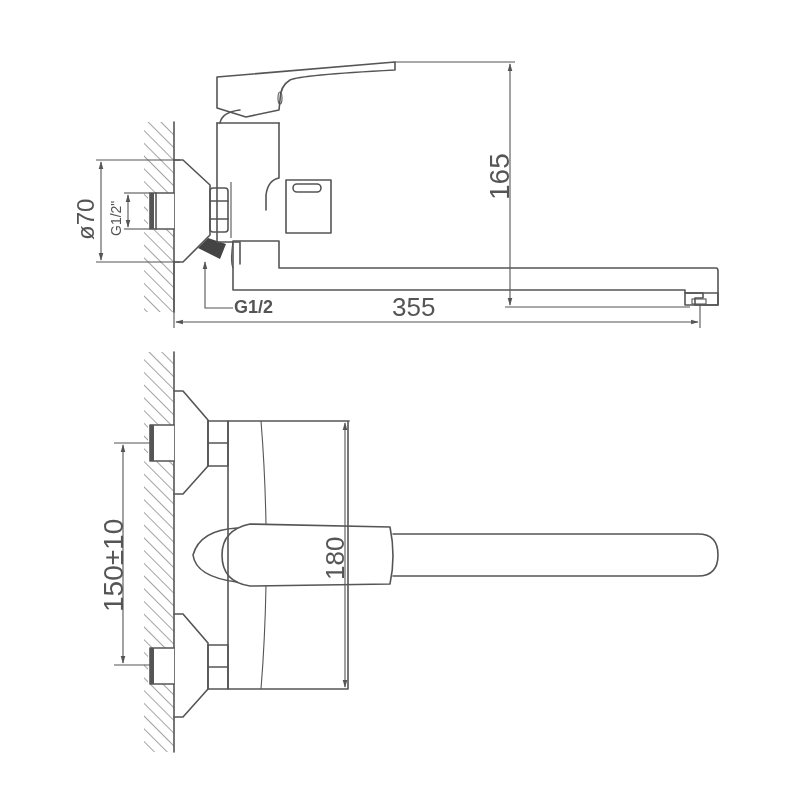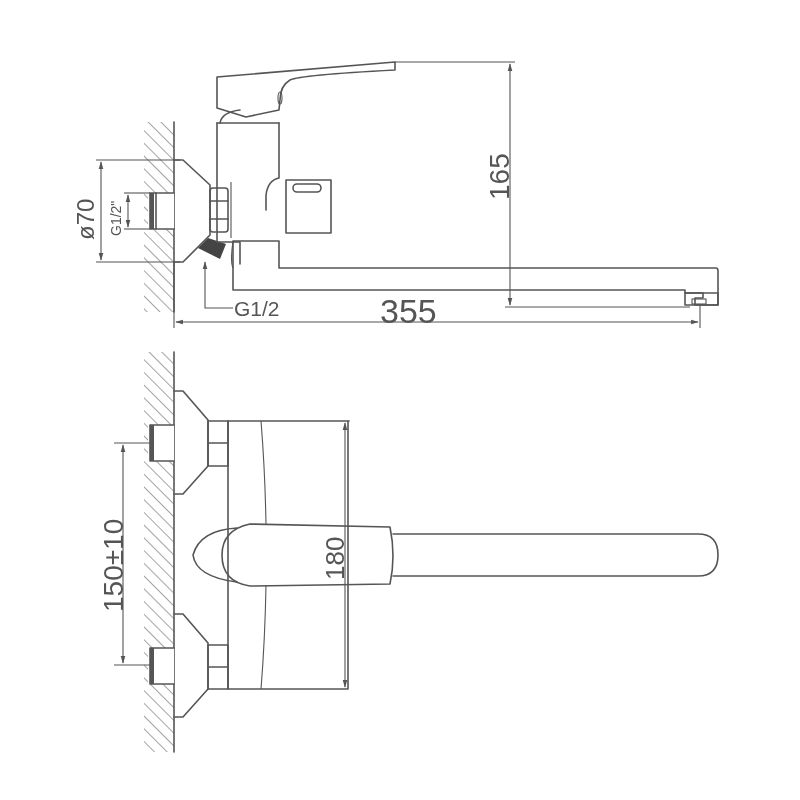--- a/index.html
+++ b/index.html
@@ -147,24 +147,24 @@
 
     <g>
       <line x1="348" y1="421" x2="350" y2="421" class="thin"></line>
       <line x1="345" y1="423" x2="345" y2="687" class="thin" marker-start="url(#arr)" marker-end="url(#arr)"></line>
     </g>
   </g>
 </svg>
 
 <div class="lbl" style="left:471px; top:158px; font-size:28px; transform:rotate(-90deg); transform-origin:left top; top:200px; left:484px;">165</div>
 
-<div class="lbl" style="left:380px; top:292px; font-size:34px;">355</div>
+<div class="lbl" style="left:392px; top:292px; font-size:26px;">355</div>
 
 <div class="lbl" style="font-size:24px; transform:rotate(-90deg); transform-origin:left top; left:72px; top:240px;">ø70</div>
 
 <div class="lbl" style="font-size:14px; transform:rotate(-90deg); transform-origin:left top; left:108px; top:236px;">G1/2"</div>
 
-<div class="lbl" style="left:234px; top:297px; font-size:21px;">G1/2</div>
+<div class="lbl" style="left:234px; top:297px; font-size:18px;font-weight:bold;">G1/2</div>
 
 <div class="lbl" style="font-size:28px; transform:rotate(-90deg); transform-origin:left top; left:98px; top:612px;">150±10</div>
 
 <div class="lbl" style="font-size:26px; transform:rotate(-90deg); transform-origin:left top; left:320px; top:580px;">180</div>
 </div>
 
 </body></html>

